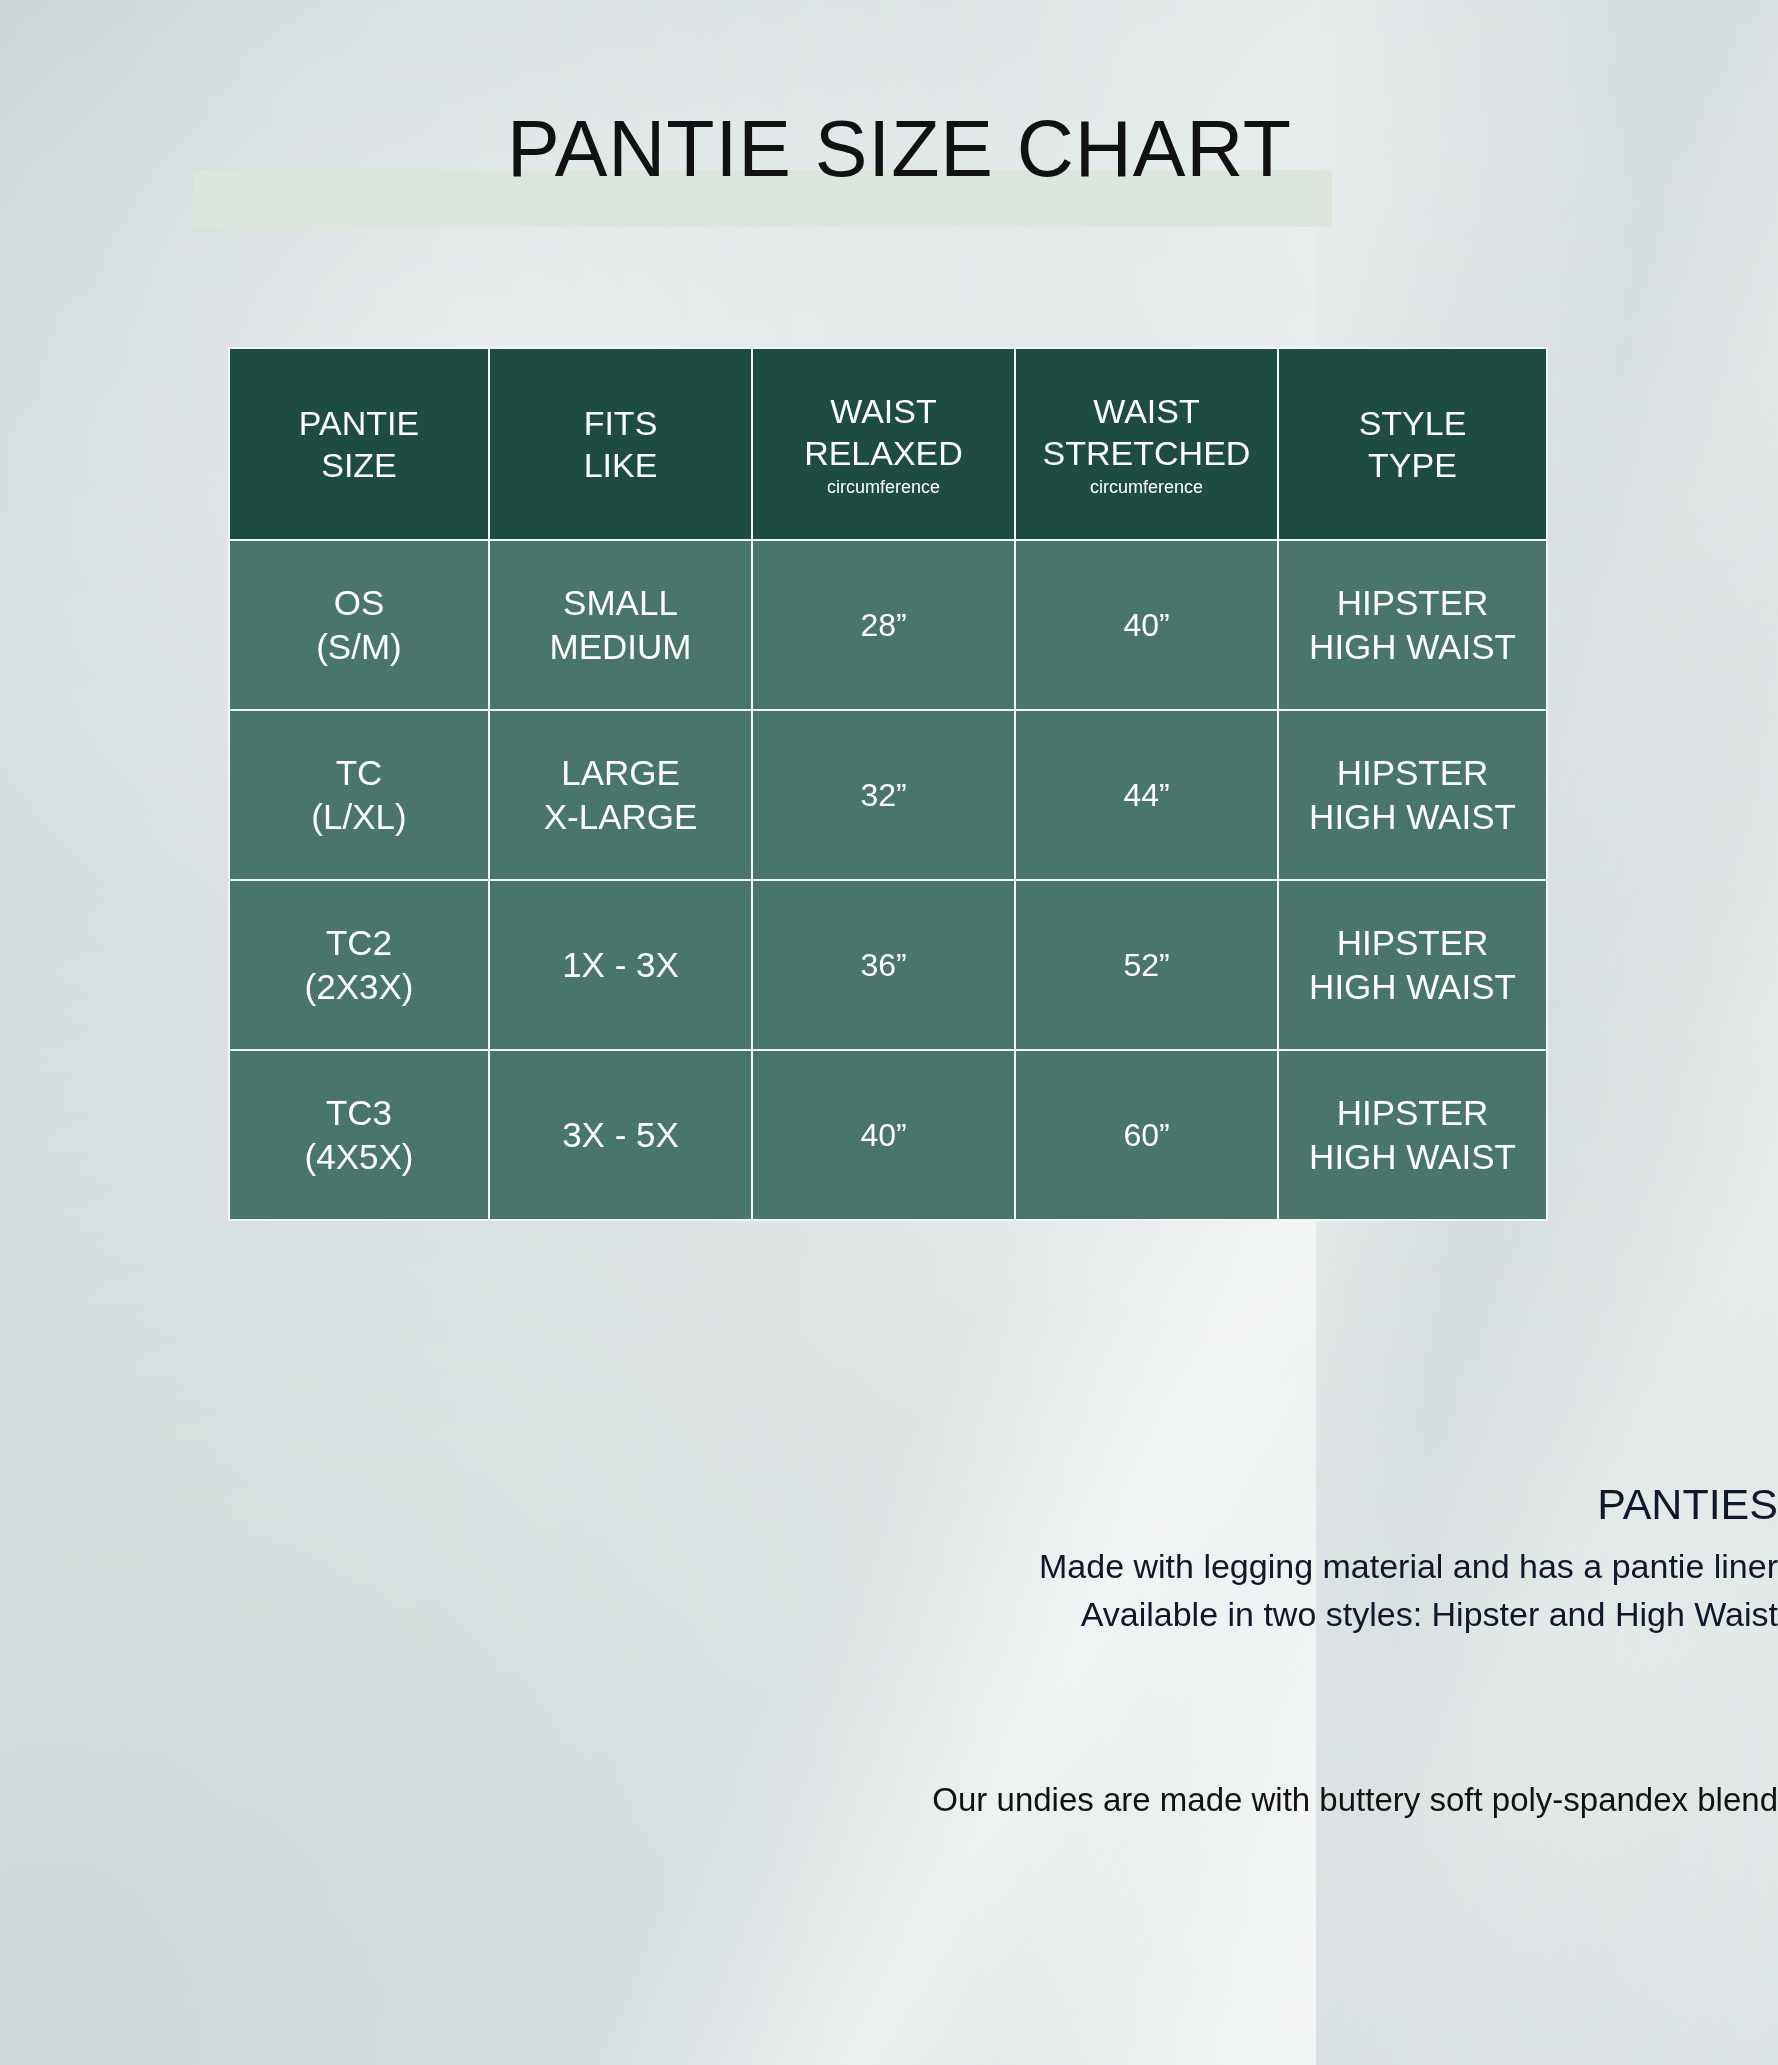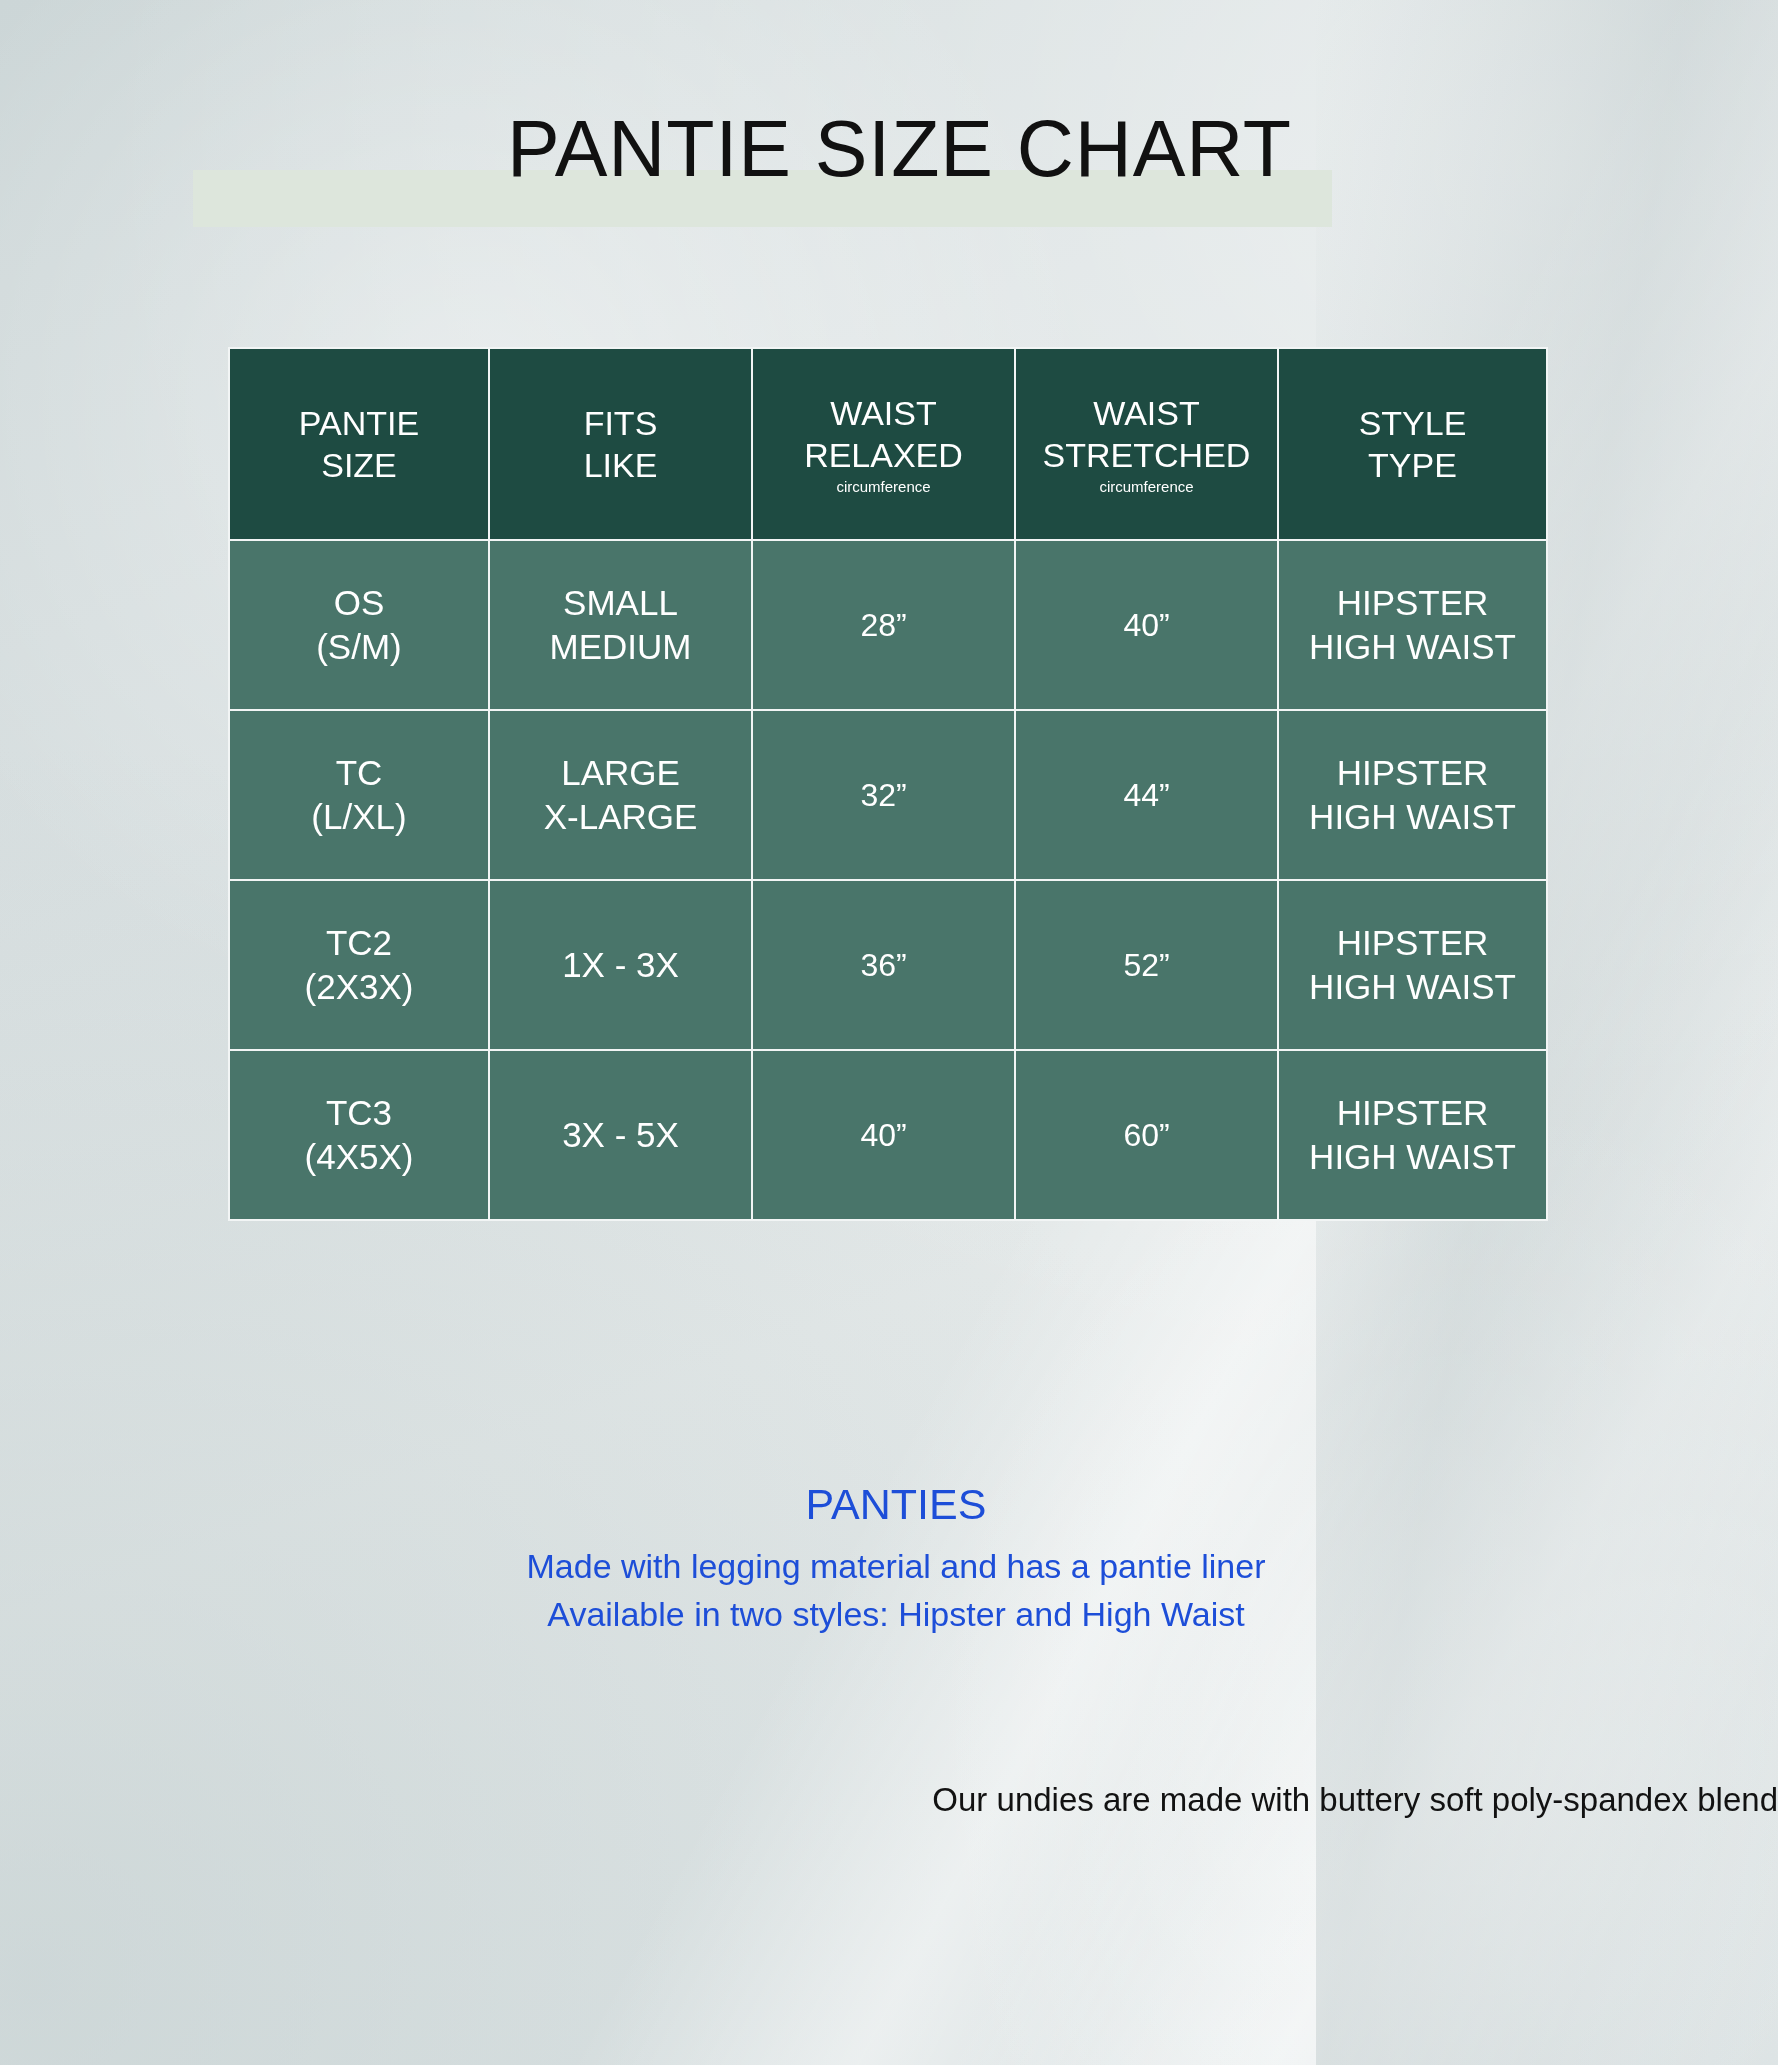--- a/index.html
+++ b/index.html
@@ -101,21 +101,21 @@
   .table thead th {
     background: #1e4b42;
     height: 192px;
     font-weight: 400;
     font-size: 34px;
     line-height: 1.25;
     padding: 5.5px 7.3px;
   }
   .table thead th .sub {
     display: block;
-    font-size: 15px;
+    font-size: 18px;
     line-height: 1.2;
     margin-top: 1.8px;
   }
   .table tbody td {
     background: #49756a;
     height: 170px;
     font-size: 35px;
     line-height: 1.25;
     font-weight: 400;
     padding: 5.5px 7.3px;
@@ -123,22 +123,22 @@
   .table tbody td.num {
     font-size: 32px;
   }
   .cellline { display: block; }
 
   
   .footer {
     position: absolute;
     left: 0; right: 0;
     top: 1480px;
-    text-align: center;
-    color: #1d4ed8;
+    text-align: right;
+    color: #0f172a;
     padding-left: 14px;
   }
   .footer .panties-heading {
     font-size: 43px;
     font-weight: 400;
     margin-bottom: 12.8px;
   }
   .footer .line {
     font-size: 34px;
     font-weight: 400;

